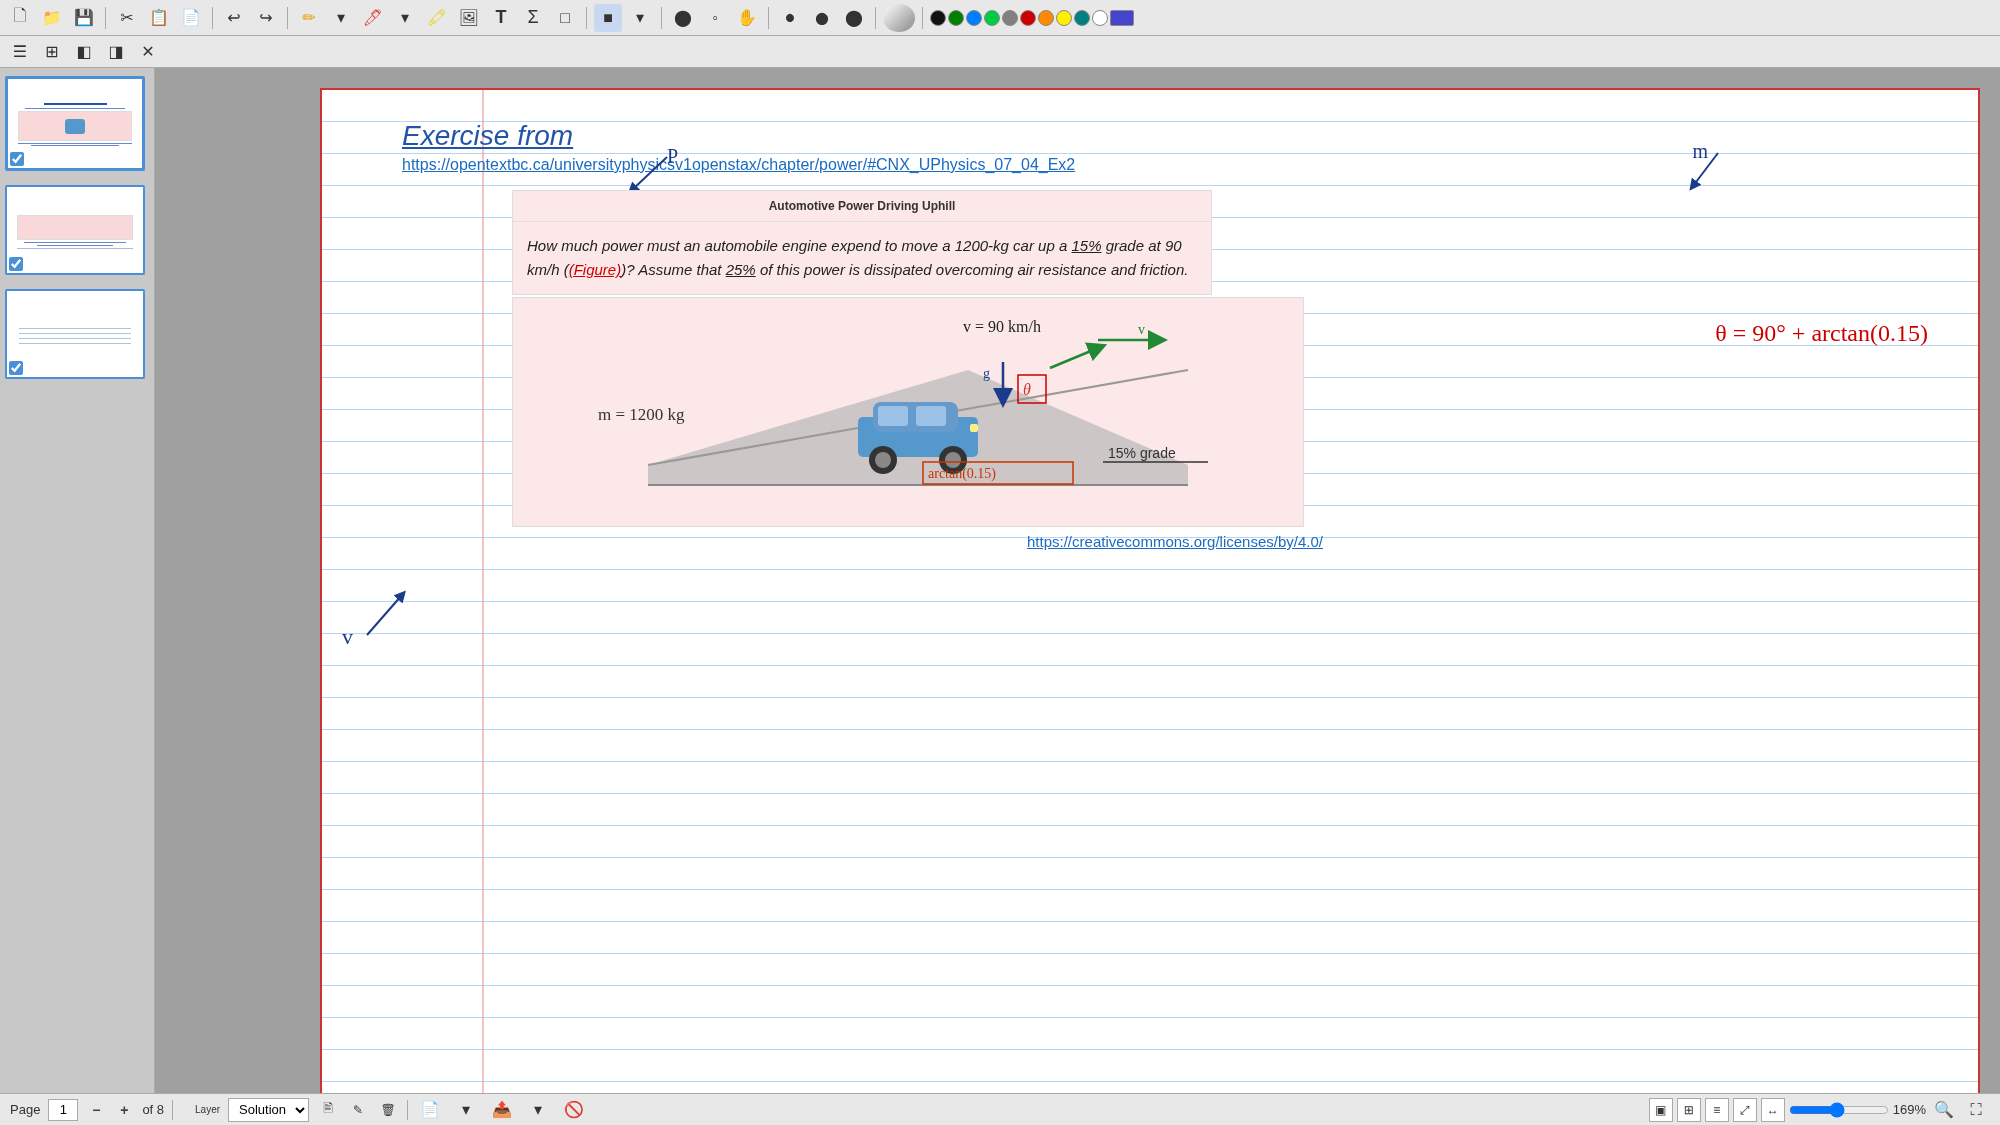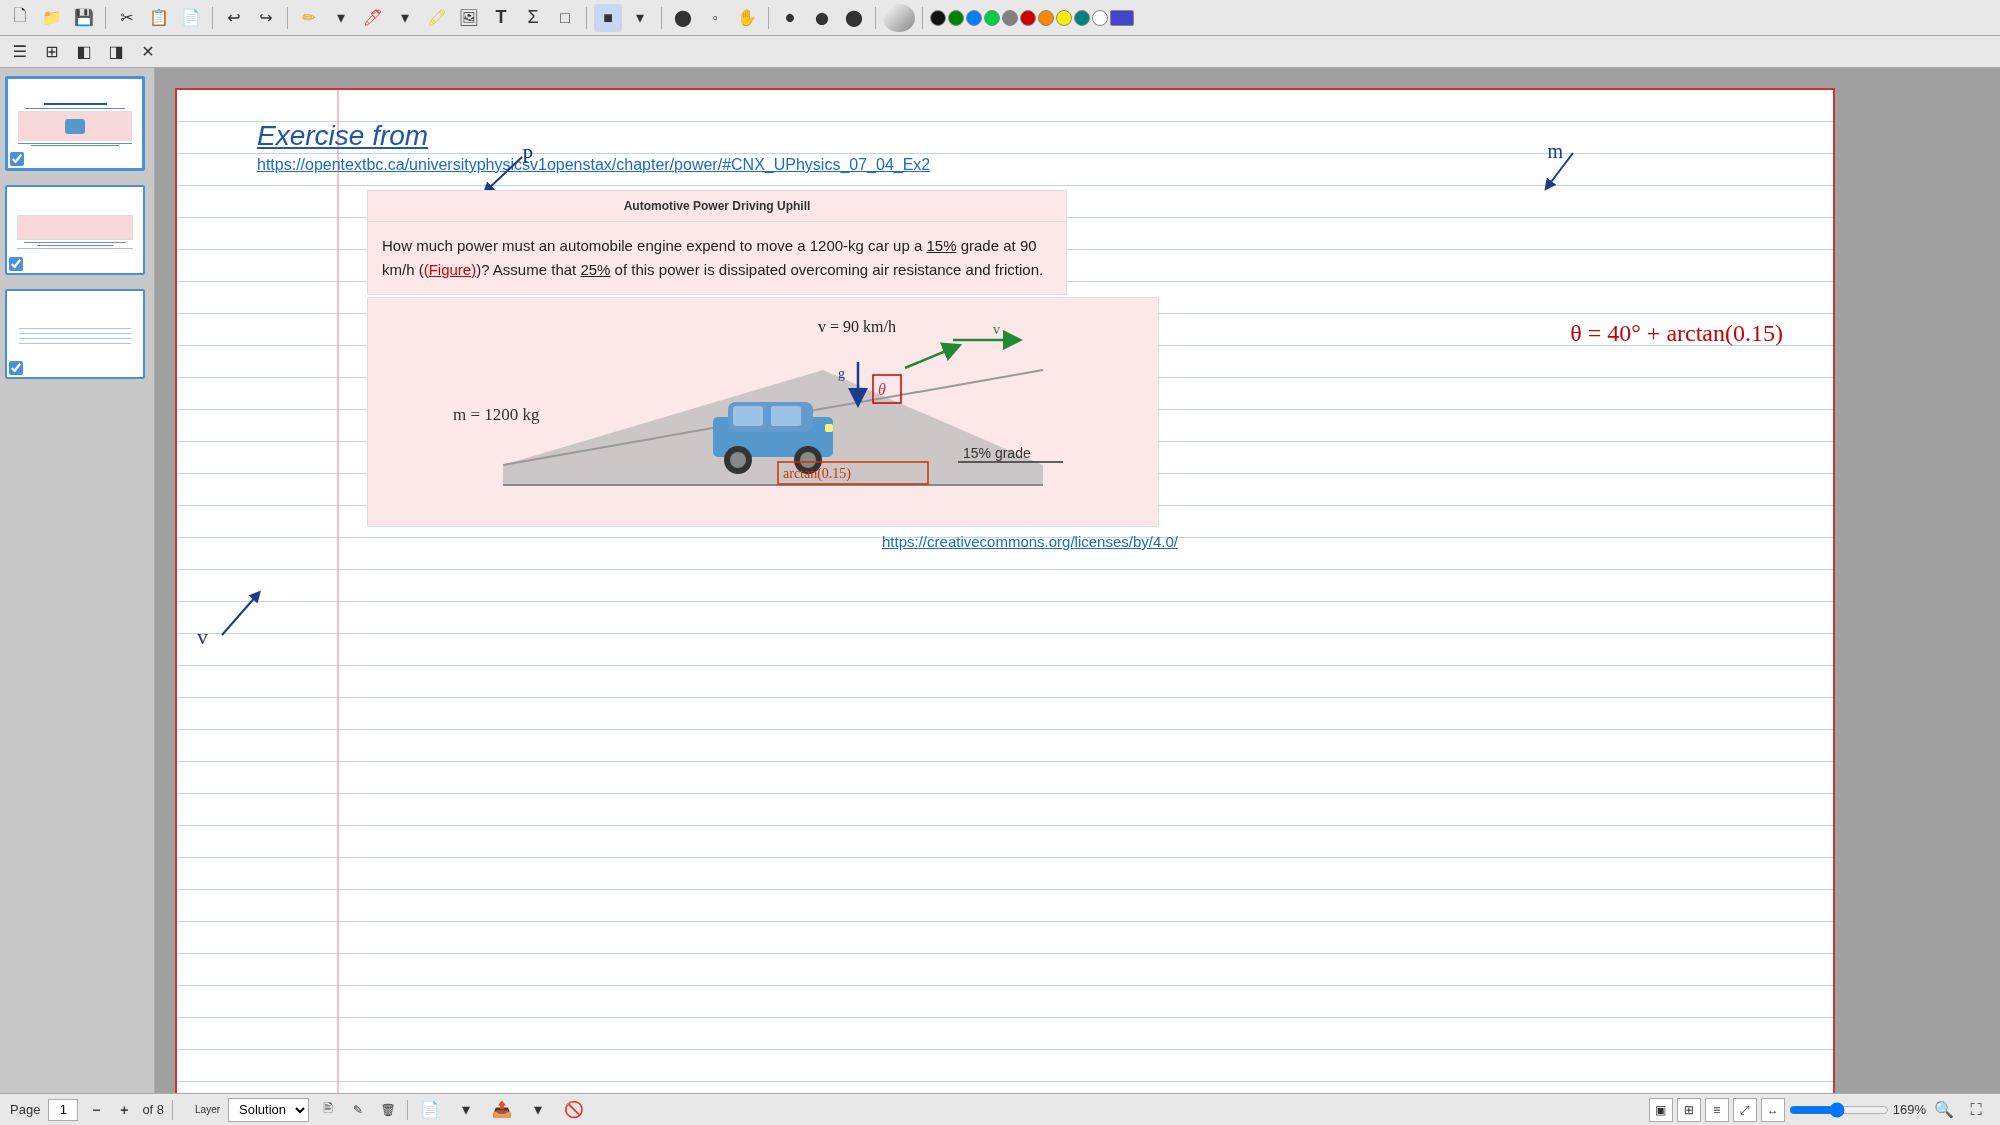--- a/index.html
+++ b/index.html
@@ -80,21 +80,21 @@
       width: 14px; height: 14px;
       accent-color: #4a90d9;
     }
 
     
     .page-area {
       flex: 1;
       background: #a0a0a0;
       overflow: auto;
       display: flex;
-      justify-content: flex-start;
+      justify-content: flex-end;
       padding: 20px;
     }
 
     
     .note-page {
       width: 1660px;
       min-height: 1020px;
       background: white;
       border: 2px solid #cc3333;
       position: relative;
@@ -161,20 +161,21 @@
       font-size: 12px;
       padding: 8px;
       color: #333;
       border-bottom: 1px solid #ddd;
     }
     .problem-text {
       font-size: 15px;
       padding: 12px 14px;
       line-height: 1.6;
       color: #222;
+      font-style: italic;
     }
     .problem-text u { text-decoration: underline; }
     .problem-text .link { color: #c00; text-decoration: underline; }
 
     
     .figure-box {
       background: #fce8e8;
       border: 1px solid #ddd;
       width: 792px;
       margin-left: 110px;
@@ -473,21 +474,21 @@
               </svg>
 
               
             </div>
 
             <a class="cc-url">https://creativecommons.org/licenses/by/4.0/</a>
 
           </div>
 
           <div style="position:absolute; top:200px; right:20px; font-family:'Comic Sans MS',cursive; font-size:24px; color:#cc0000;">
-            θ = 40° + arctan(0.15)
+            θ = 90° + arctan(0.15)
           </div>
 
         </div>
       </div>
     </div>
   </div>
 </div>
 
 <div class="statusbar">
 

